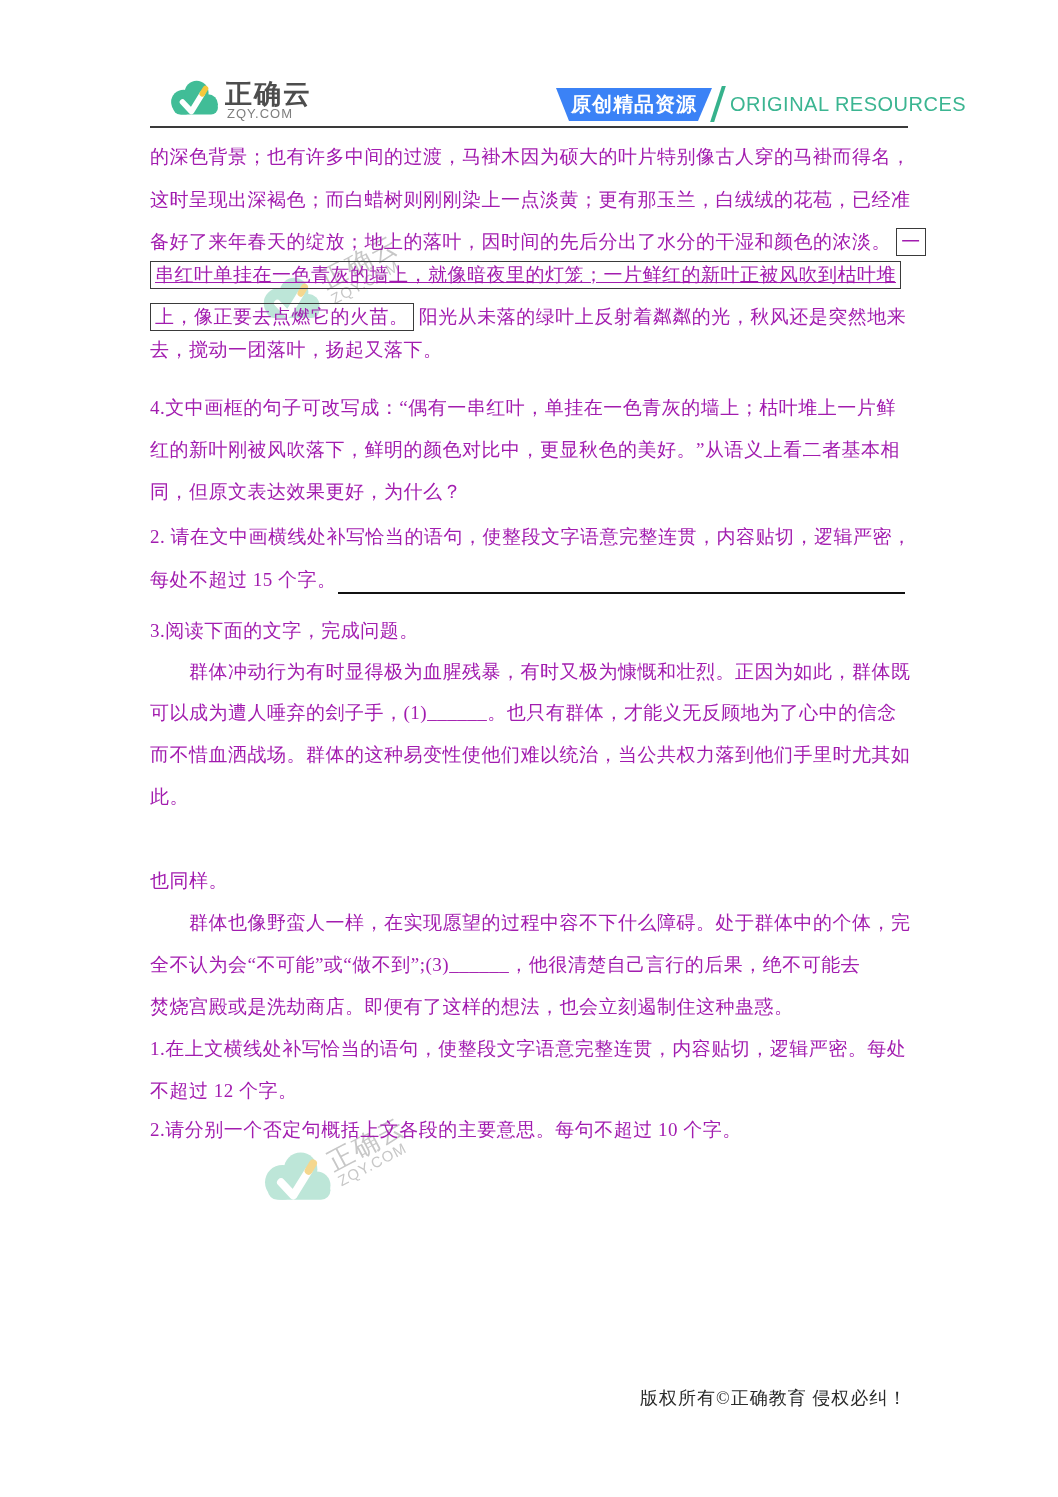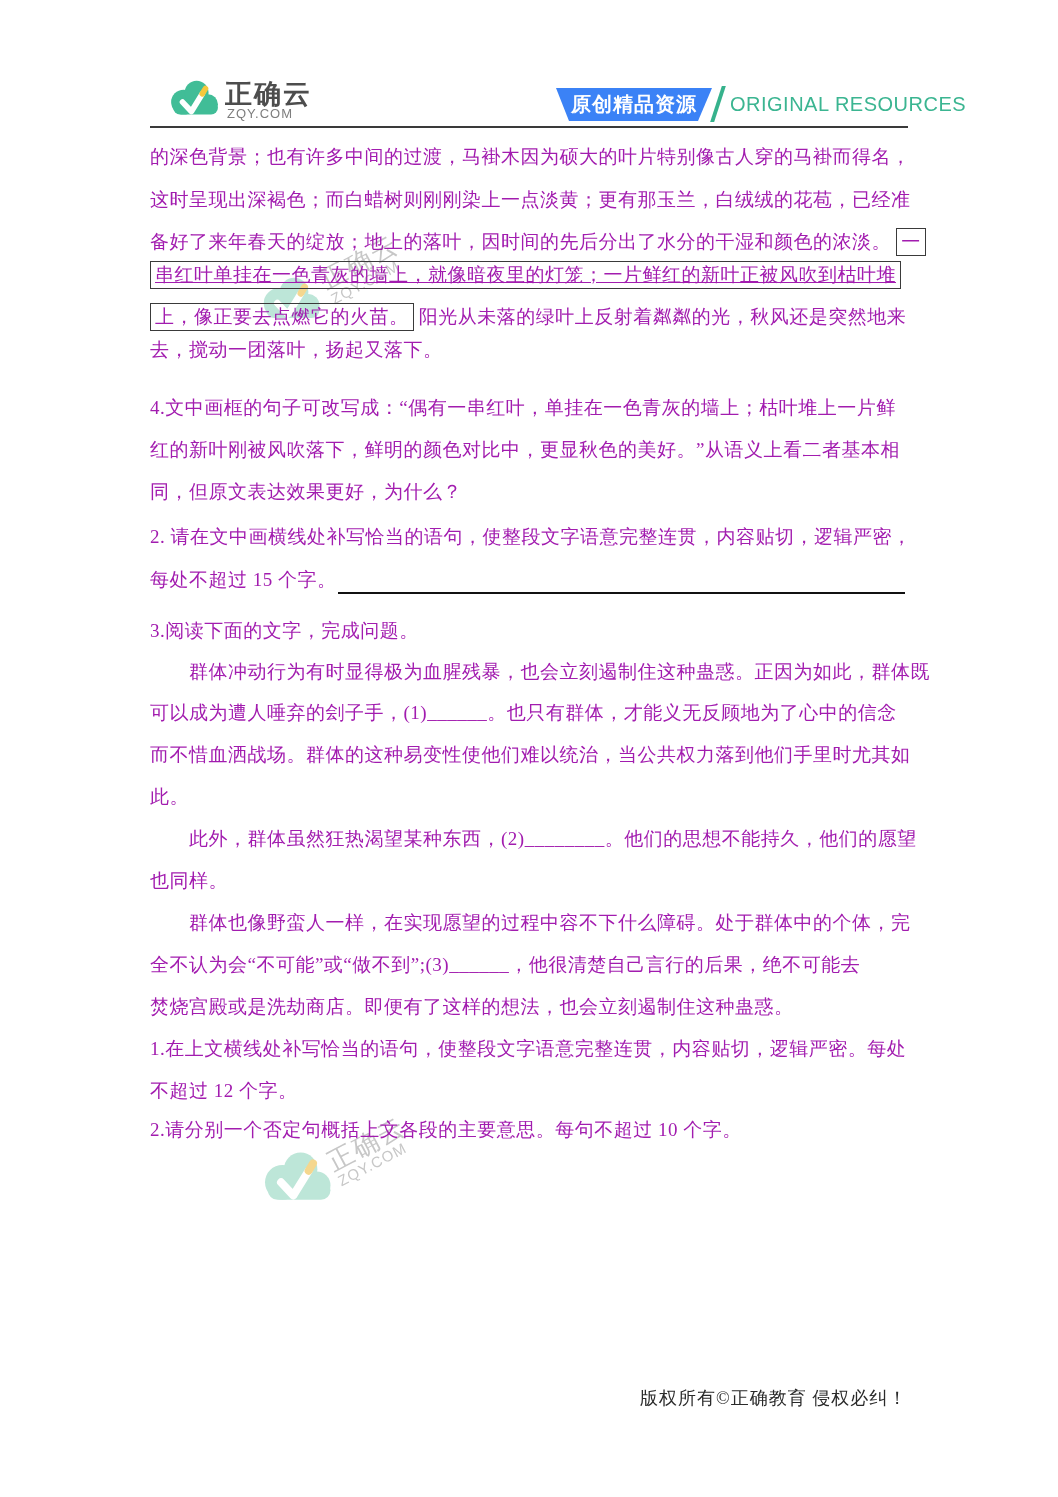--- a/index.html
+++ b/index.html
@@ -153,25 +153,24 @@
 
   <div class="line" style="top:395px;">4.文中画框的句子可改写成：“偶有一串红叶，单挂在一色青灰的墙上；枯叶堆上一片鲜</div>
   <div class="line" style="top:437px;">红的新叶刚被风吹落下，鲜明的颜色对比中，更显秋色的美好。”从语义上看二者基本相</div>
   <div class="line" style="top:479px;">同，但原文表达效果更好，为什么？</div>
 
   <div class="line" style="top:524px;">2. 请在文中画横线处补写恰当的语句，使整段文字语意完整连贯，内容贴切，逻辑严密，</div>
   <div class="line" style="top:567px;">每处不超过 15 个字。</div>
   <div class="blank-rule"></div>
 
   <div class="line" style="top:618px;">3.阅读下面的文字，完成问题。</div>
-  <div class="line" style="top:659px;">　　群体冲动行为有时显得极为血腥残暴，也会立刻遏制住这种蛊惑。正因为如此，群体既</div>
+  <div class="line" style="top:659px;">　　群体冲动行为有时显得极为血腥残暴，有时又极为慷慨和壮烈。正因为如此，群体既</div>
   <div class="line" style="top:700px;">可以成为遭人唾弃的刽子手，(1)______。也只有群体，才能义无反顾地为了心中的信念</div>
   <div class="line" style="top:742px;">而不惜血洒战场。群体的这种易变性使他们难以统治，当公共权力落到他们手里时尤其如</div>
   <div class="line" style="top:784px;">此。</div>
-  <div class="line" style="top:826px;">　　此外，群体虽然狂热渴望某种东西，(2)________。他们的思想不能持久，他们的愿望</div>
   <div class="line" style="top:868px;">也同样。</div>
   <div class="line" style="top:910px;">　　群体也像野蛮人一样，在实现愿望的过程中容不下什么障碍。处于群体中的个体，完</div>
   <div class="line" style="top:952px;">全不认为会“不可能”或“做不到”;(3)______，他很清楚自己言行的后果，绝不可能去</div>
   <div class="line" style="top:994px;">焚烧宫殿或是洗劫商店。即便有了这样的想法，也会立刻遏制住这种蛊惑。</div>
 
   <div class="line" style="top:1036px;">1.在上文横线处补写恰当的语句，使整段文字语意完整连贯，内容贴切，逻辑严密。每处</div>
   <div class="line" style="top:1078px;">不超过 12 个字。</div>
   <div class="line" style="top:1117px;">2.请分别一个否定句概括上文各段的主要意思。每句不超过 10 个字。</div>
 
   <div class="footer-line">版权所有©正确教育 侵权必纠！</div>

